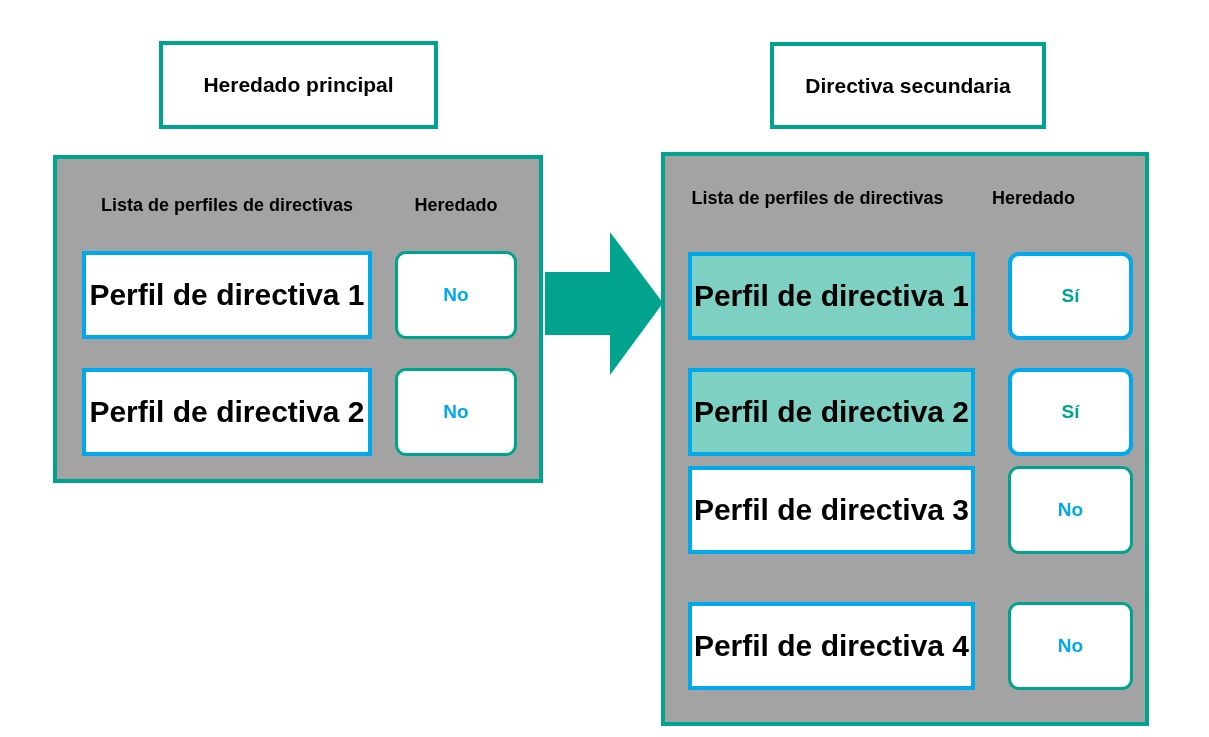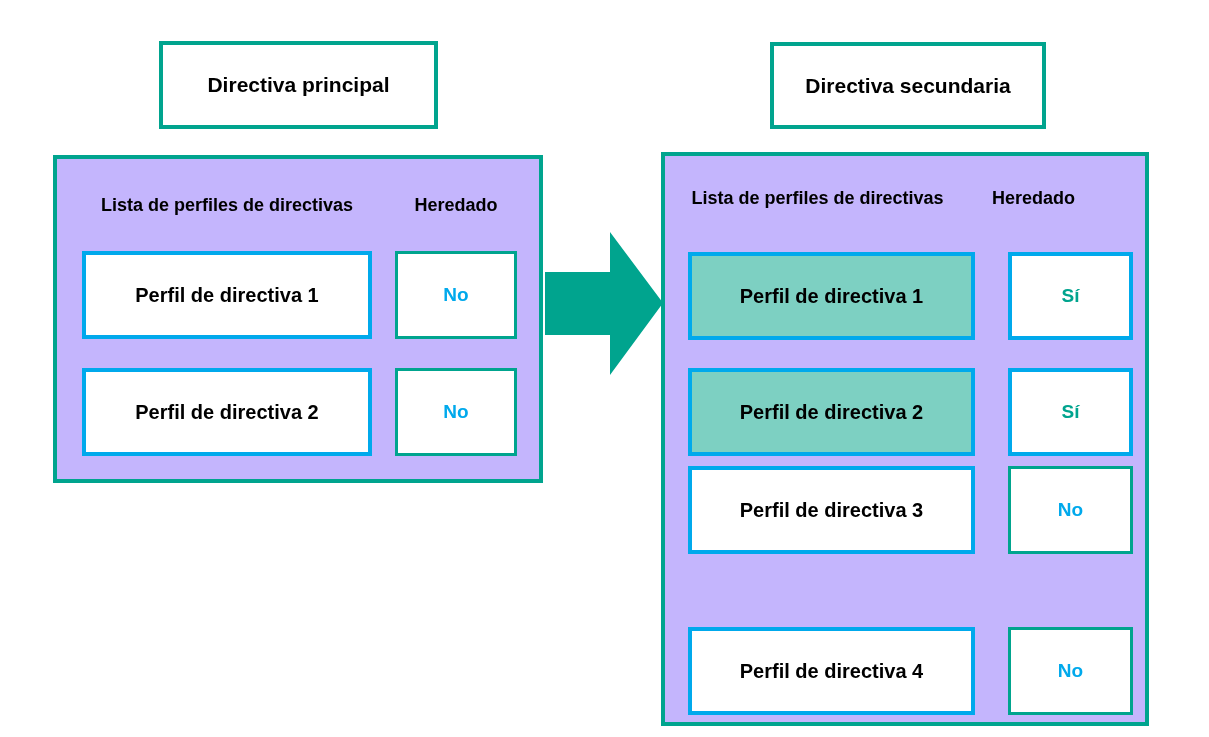--- a/index.html
+++ b/index.html
@@ -32,21 +32,21 @@
     justify-content: center;
     font-size: 21px;
     text-align: center;
   }
   #main-title      { left: 159px; top: 41px; width: 279px; height: 88px; }
   #secondary-title { left: 770px; top: 42px; width: 276px; height: 87px; }
 
   .panel {
     position: absolute;
     border: 4px solid var(--teal, #00A48E);
-    background: #c4b5fd;
+    background: #a3a3a3;
   }
   #main-panel      { left: 53px;  top: 155px; width: 490px; height: 328px; }
   #secondary-panel { left: 661px; top: 152px; width: 488px; height: 574px; }
 
   .col-header {
     position: absolute;
     height: 24px;
     display: flex;
     align-items: center;
     justify-content: center;
@@ -58,57 +58,58 @@
   #secondary-panel .list-header      { left: 23px;  top: 30px; width: 287px; transform: translateX(-14px); }
   #secondary-panel .inherited-header { left: 335px; top: 30px; width: 125px; transform: translateX(-29px); }
 
   .profile-box {
     position: absolute;
     border: 4px solid var(--blue, #00A9EC);
     background: #fff;
     display: flex;
     align-items: center;
     justify-content: center;
-    font-size: 20px;
+    font-size: 30px;
     text-align: center;
   }
   .profile-box.highlight { background: var(--teal-fill, #7DD0C2); }
 
   .inherited-box {
     position: absolute;
     display: flex;
     align-items: center;
     justify-content: center;
     font-size: 19px;
     background: #fff;
+    border-radius: 11px;
   }
   .inherited-box.status-no  { border: 3px solid var(--teal, #00A48E); color: var(--blue, #00A9EC); }
   .inherited-box.status-yes { border: 4px solid var(--blue, #00A9EC); color: var(--teal, #00A48E); }
 
   #main-panel .profile-box   { left: 25px;  width: 290px; height: 88px; }
   #main-panel .inherited-box { left: 338px; width: 122px; height: 88px; }
   #secondary-panel .profile-box   { left: 23px;  width: 287px; height: 88px; }
   #secondary-panel .inherited-box { left: 335px; width: 125px; height: 88px; margin-left: 8px; }
 
   #main-panel .row1 { top: 92px;  }
   #main-panel .row2 { top: 209px; }
   #secondary-panel .row1 { top: 96px;  }
   #secondary-panel .row2 { top: 212px; }
   #secondary-panel .row3 { top: 310px; }
-  #secondary-panel .row4 { top: 471px; }
+  #secondary-panel .row4 { top: 446px; }
 
   #inheritance-arrow { position: absolute; left: 0; top: 0; pointer-events: none; }
   #inheritance-arrow polygon { fill: var(--teal, #00A48E); }
 </style>
 </head>
 <body>
 
 <div class="canvas">
 
-  <div class="title-box" id="main-title">Directiva principal</div>
+  <div class="title-box" id="main-title">Heredado principal</div>
 
   <div class="title-box" id="secondary-title">Directiva secundaria</div>
 
   <div class="panel" id="main-panel">
     <div class="col-header list-header">Lista de perfiles de directivas</div>
     <div class="col-header inherited-header">Heredado</div>
 
     <div class="profile-box row1">Perfil de directiva 1</div>
     <div class="inherited-box status-no row1">No</div>
 

